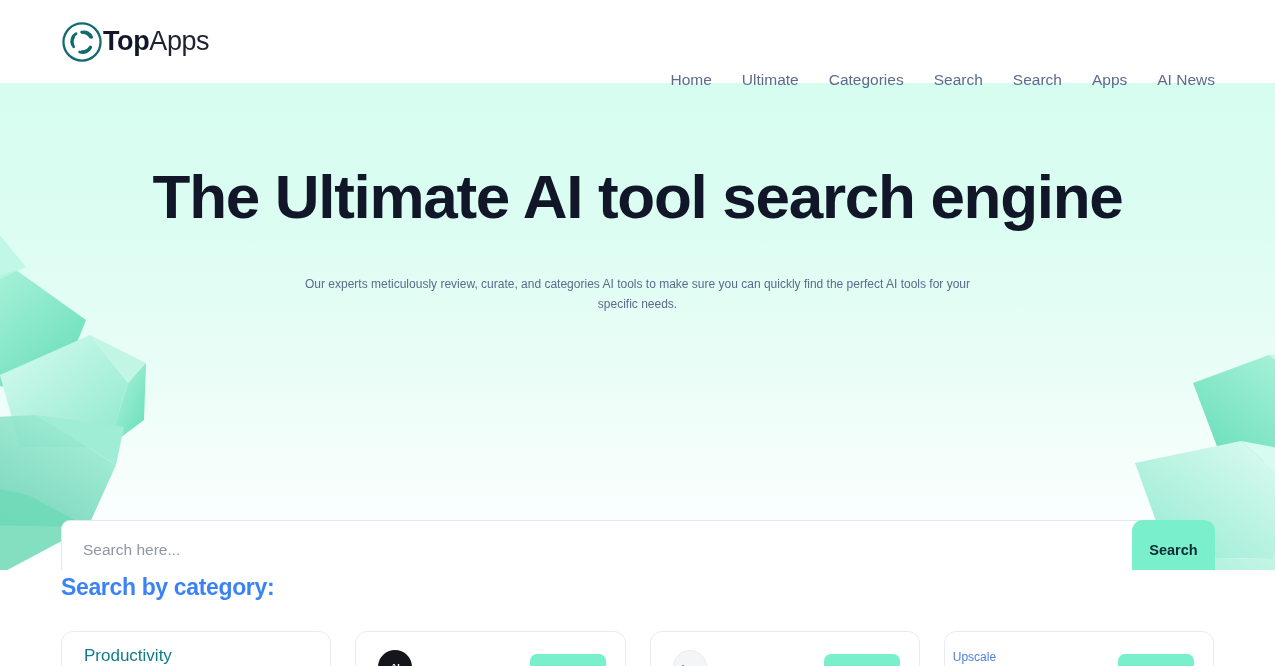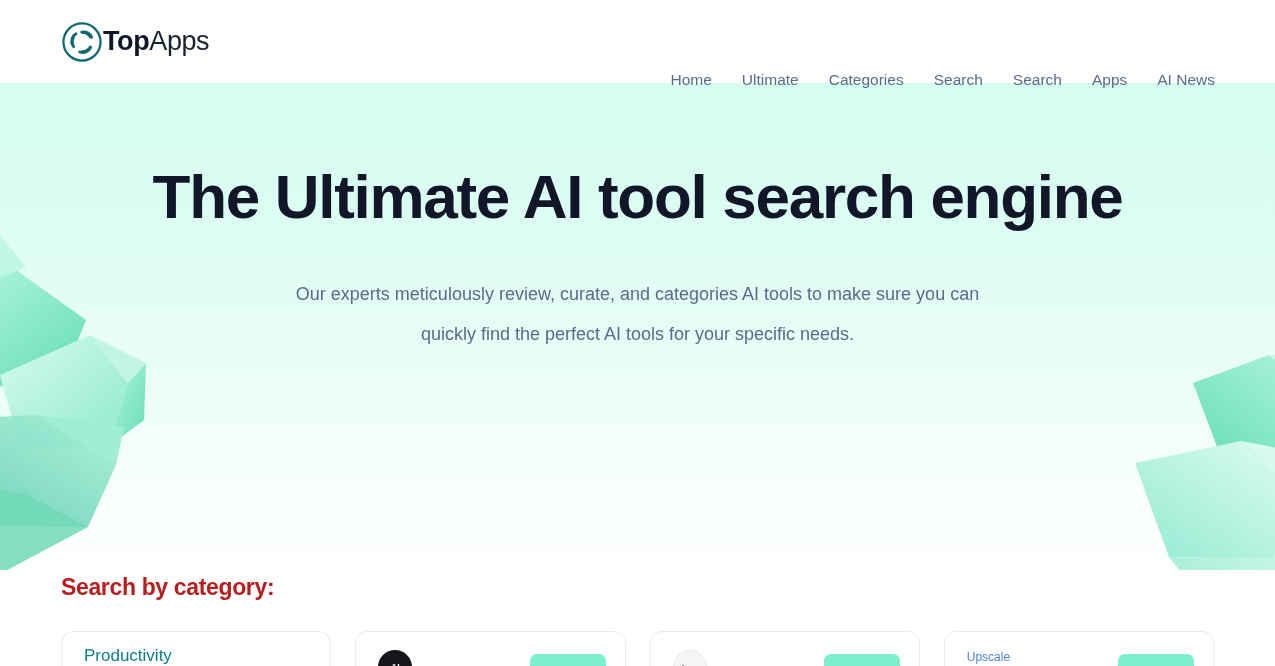--- a/index.html
+++ b/index.html
@@ -91,22 +91,22 @@
     margin-top: 72px;
     font-size: 62px;
     line-height: 83px;
     font-weight: 700;
     letter-spacing: -1.3px;
     color: #111629;
   }
   .hero-sub {
     margin: 36px auto 0;
     width: 690px;
-    font-size: 18px;
-    line-height: 40px;
+    font-size: 12px;
+    line-height: 20px;
     color: #5b6b8c;
   }
 
   
   .search-row {
     position: absolute;
     left: 61px;
     top: 437px;
     width: 1153px;
     height: 60px;
@@ -146,21 +146,21 @@
     position: relative;
     background: #ffffff;
     padding: 0 61px;
     z-index: 30;
   }
   .cat-title {
     margin-top: 4px;
     font-size: 23px;
     font-weight: 700;
     letter-spacing: -0.35px;
-    color: #b91c1c;
+    color: #3b82f6;
   }
   .card-grid {
     margin-top: 30px;
     display: grid;
     grid-template-columns: repeat(4, 1fr);
     gap: 24px;
   }
   .card {
     height: 120px;
     border: 1px solid #e7ebf1;
@@ -199,21 +199,21 @@
     position: absolute;
     right: 19px;
     top: 22px;
     height: 26px;
     min-width: 76px;
     border-radius: 7px;
     background: #7aefcb;
   }
   .card-link {
     position: absolute;
-    left: 22px;
+    left: 8px;
     top: 18px;
     font-size: 12px;
     color: #4f7fe0;
     white-space: nowrap;
   }
 </style>
 </head>
 <body>
 
 <div class="header">
@@ -304,20 +304,24 @@
       <polygon points="70,322 180,340 220,380 110,400 48,366" fill="#5ccfae" opacity="0.9"></polygon>
       <polygon points="210,300 262,288 262,366 220,380" fill="url(#h1)"></polygon>
     </svg>
   </span>
 
   <div class="hero-inner">
     <h1 class="hero-title">The Ultimate AI tool search engine</h1>
     <p class="hero-sub">Our experts meticulously review, curate, and categories AI tools to make sure you can quickly find the perfect AI tools for your specific needs.</p>
   </div>
 
+  <div class="search-row">
+    <input class="search-input" type="text" placeholder="Search here..." style="">
+    <button class="search-btn">Search</button>
+  </div>
 </div>
 
 <div class="cat-section">
   <h2 class="cat-title">Search by category:</h2>
 
   <div class="card-grid">
 
     <div class="card">
       <span class="card-cat-label">Productivity</span>
     </div>

